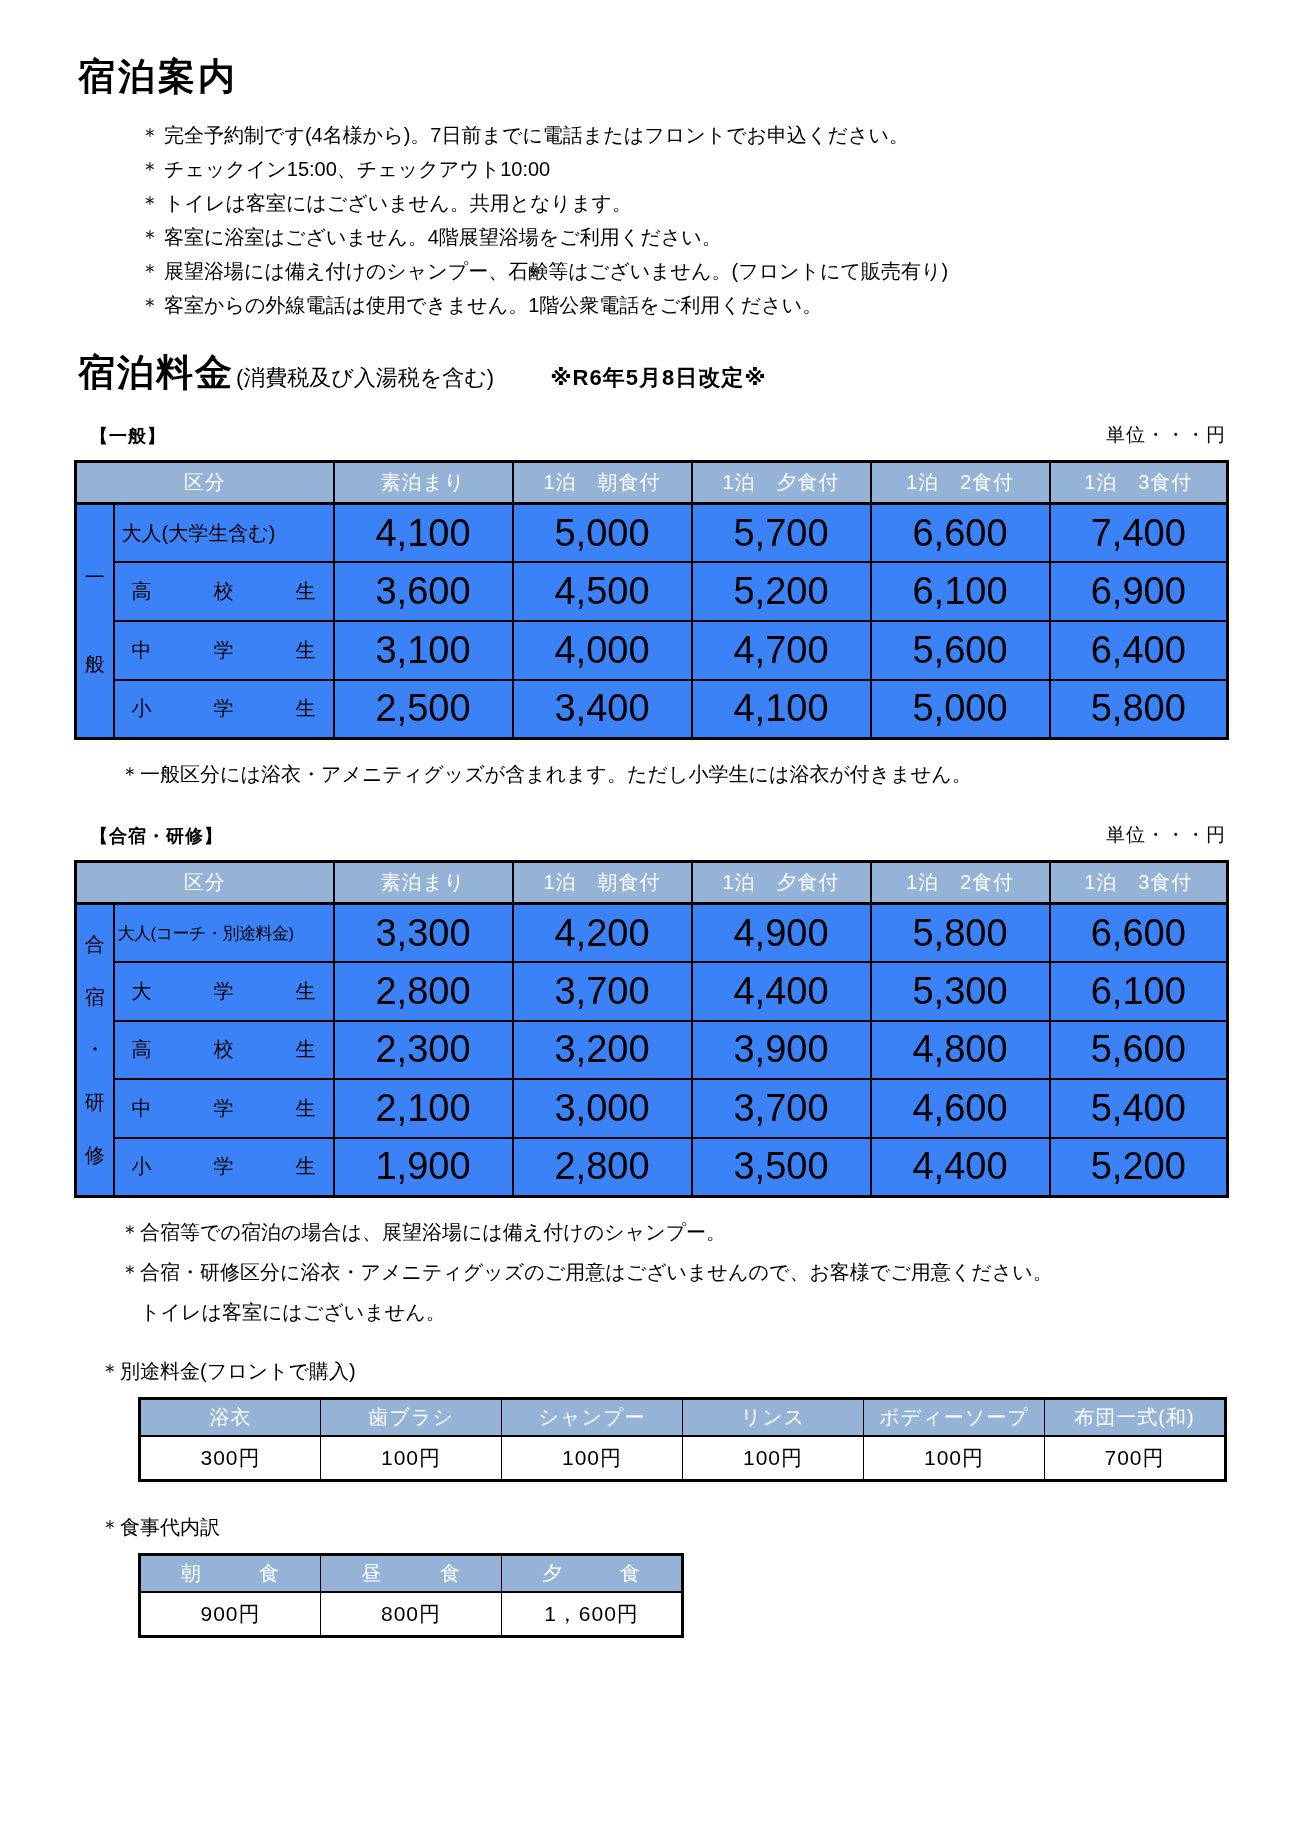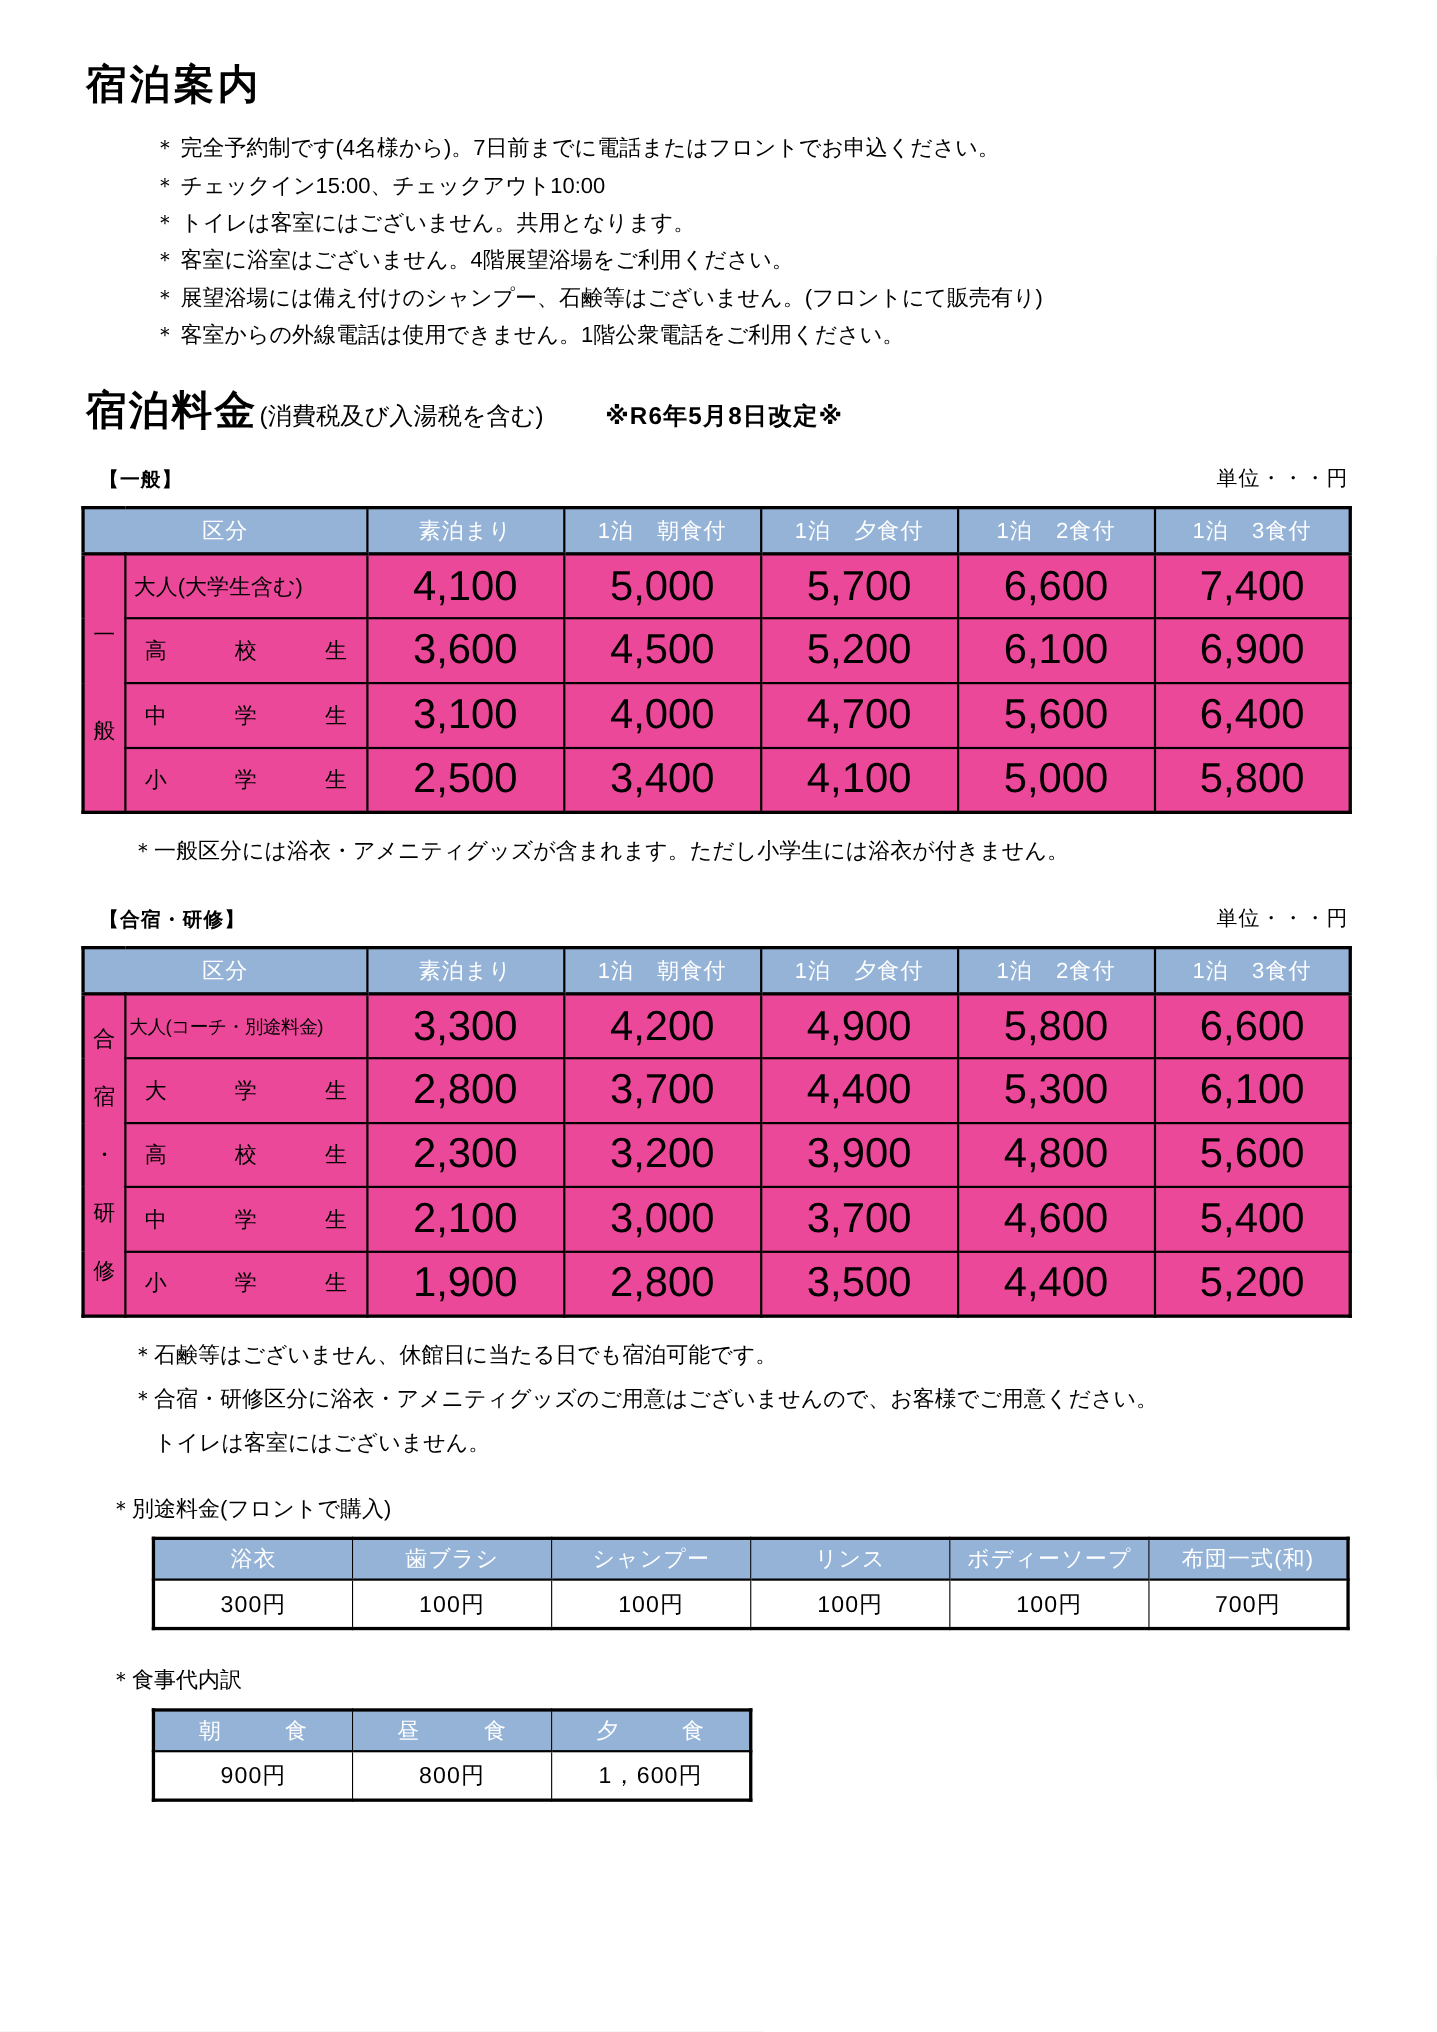--- a/index.html
+++ b/index.html
@@ -30,21 +30,21 @@
   .section { width:1152px; margin-left:-4px; }
   .section-head { display:flex; justify-content:space-between; align-items:flex-end; margin-top:24px; margin-bottom:12px; }
   .sec-title { font-size:18px; font-weight:700; margin-left:16px; letter-spacing:1px; }
   .unit { font-size:19px; letter-spacing:1px; }
 
   table.rate { width:1152px; border-collapse:collapse; table-layout:fixed; border:3px solid #000; }
   table.rate th {
     background:var(--blue,#95B3D7); color:#fff; font-weight:400; font-size:20px;
     height:42px; border:2px solid #000; border-bottom:3px solid #000; letter-spacing:1px;
   }
-  table.rate td { border:2px solid #000; height:58px; background:#ec4899; }
+  table.rate td { border:2px solid #000; height:58px; background:#3b82f6; }
   td.num { font-size:38px; text-align:center; }
   td.label { font-size:20px; padding-left:7px; }
   td.label.justify { text-align:justify; text-align-last:justify; padding:0 17px; }
   td.label.small { font-size:17px; padding-left:3px; letter-spacing:-0.5px; }
   td.group { padding:0; border-right:1px solid #000; }
   .vstack { display:flex; flex-direction:column; justify-content:space-evenly; align-items:center; font-size:20px; }
   .vstack.h4 { height:232px; }
   .vstack.h5 { height:290px; }
 
   .footnote { margin:20px 0 0 46px; font-size:20px; line-height:28px; }
@@ -244,21 +244,21 @@
             <td class="label justify">小　学　生</td>
             <td class="num">1,900</td>
             <td class="num">2,800</td>
             <td class="num">3,500</td>
             <td class="num">4,400</td>
             <td class="num">5,200</td>
           </tr>
         </tbody>
       </table>
       <div class="camp-notes">
-        <div class="fline">＊石鹸等はございません、休館日に当たる日でも宿泊可能です。</div>
+        <div class="fline">＊合宿等での宿泊の場合は、展望浴場には備え付けのシャンプー。</div>
         <div class="fline">＊合宿・研修区分に浴衣・アメニティグッズのご用意はございませんので、お客様でご用意ください。</div>
         <div class="fline">　トイレは客室にはございません。</div>
       </div>
     </div>
 
     <div class="sub-title extras">＊別途料金(フロントで購入)</div>
     <table class="simple">
       <colgroup>
           <col style="width:181px">
           <col style="width:181px">

